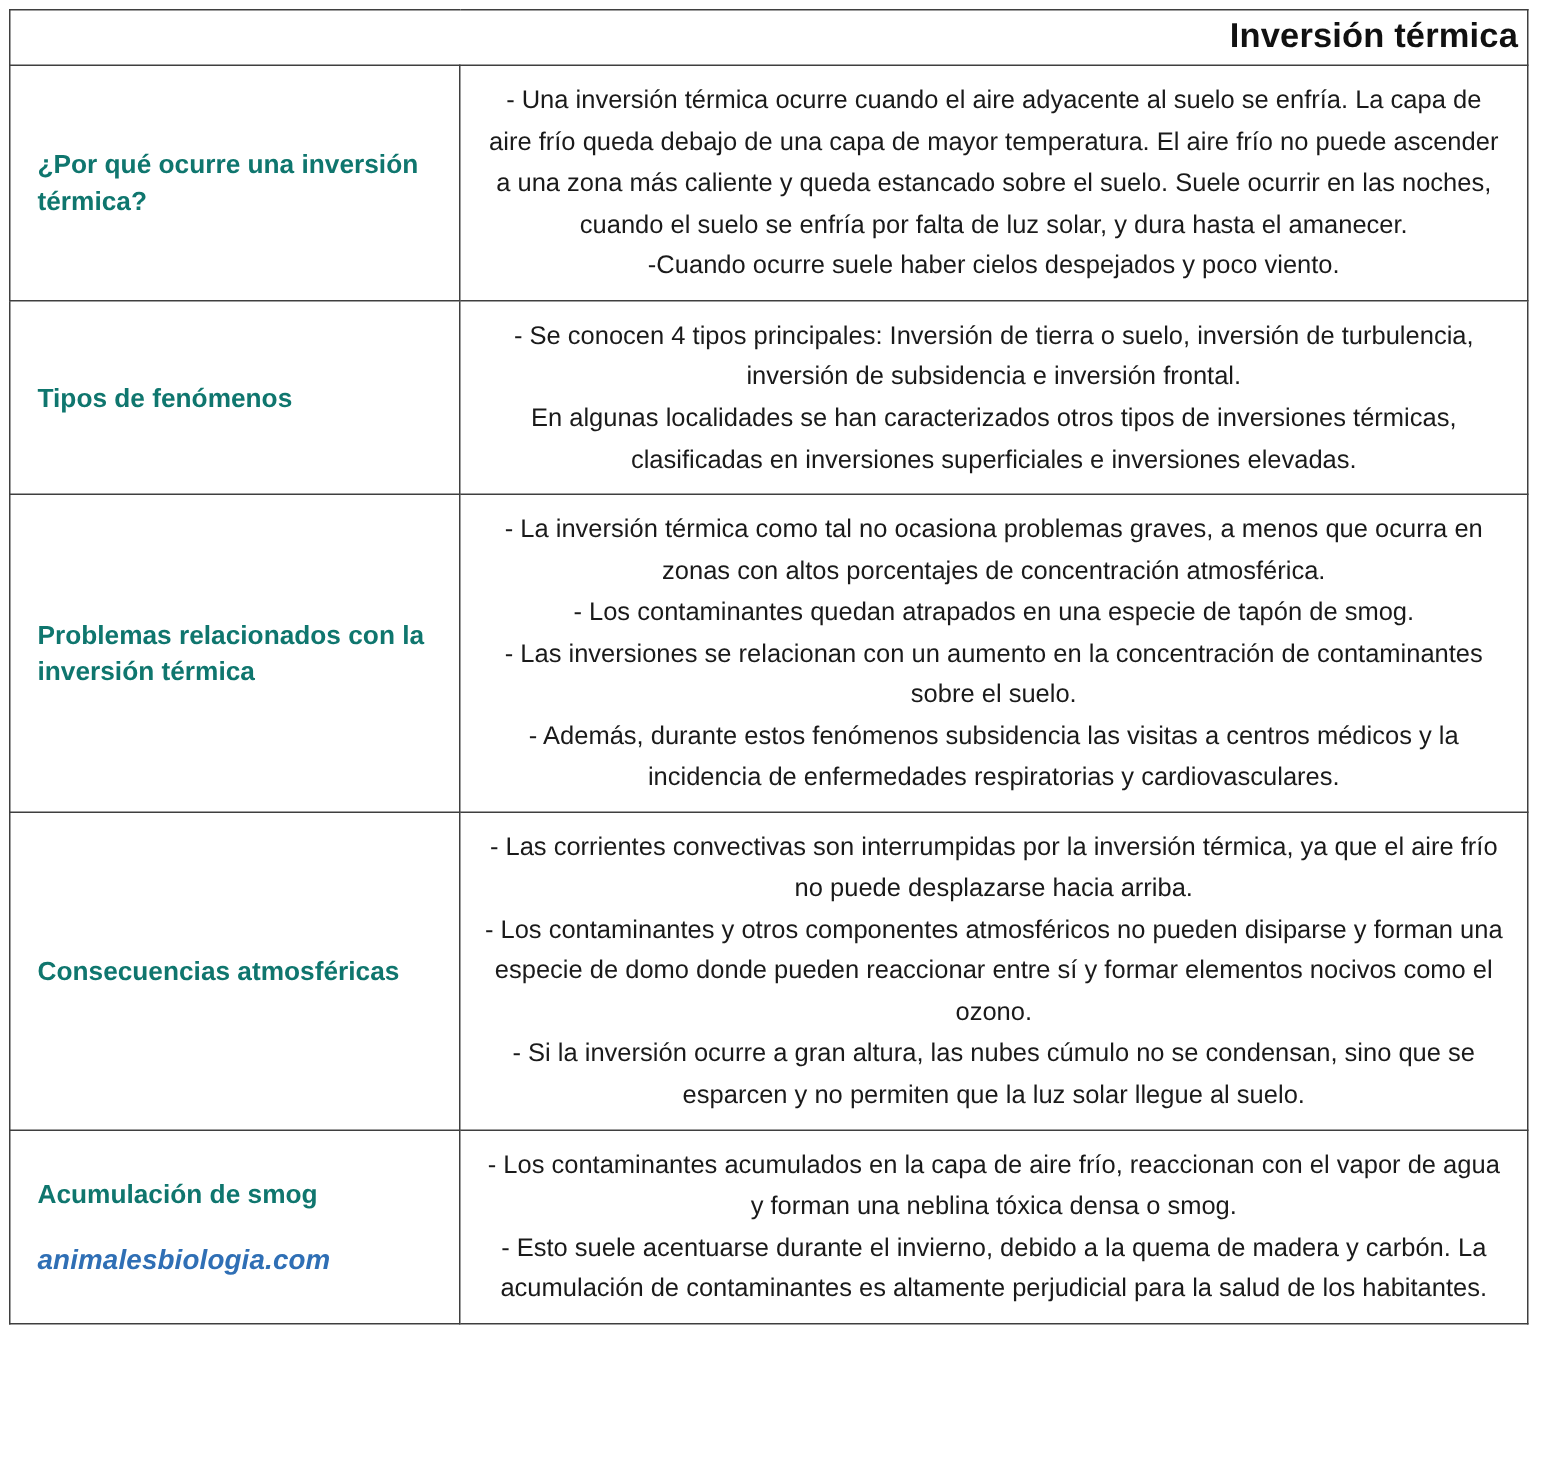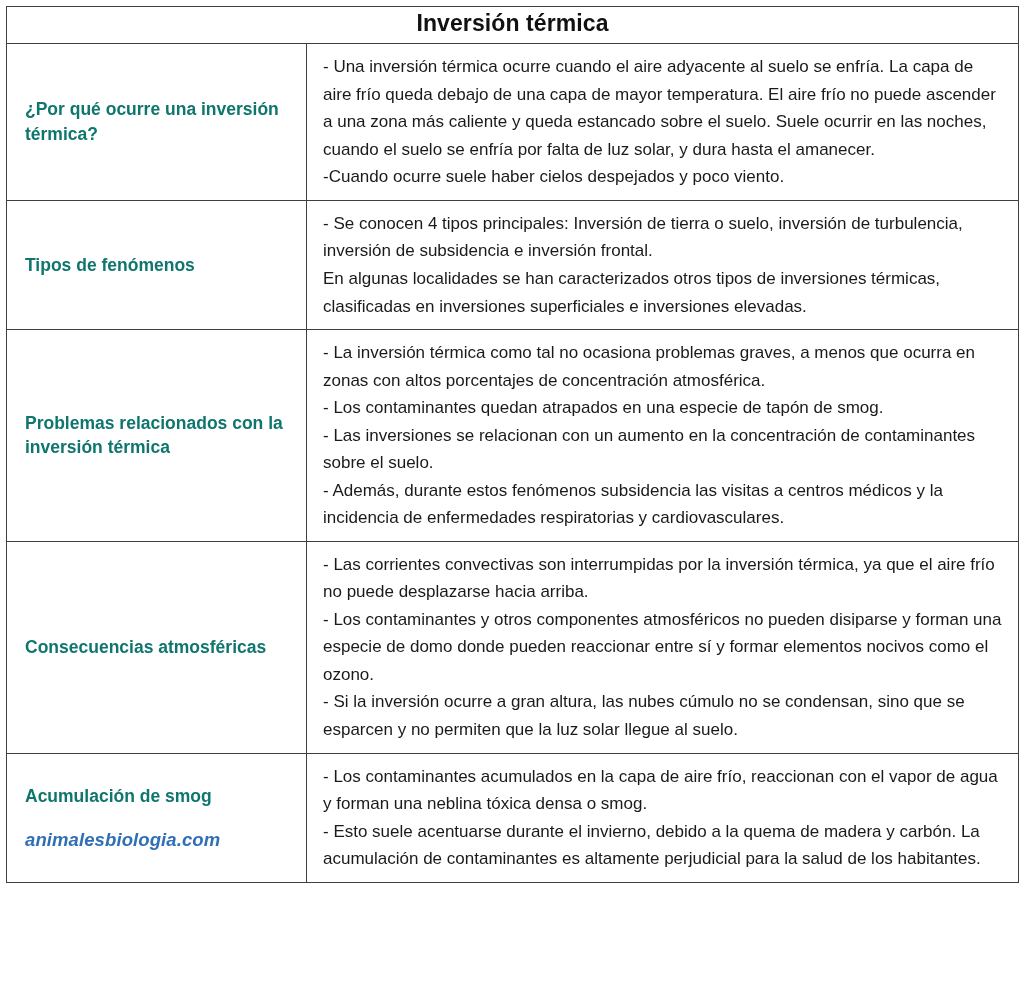--- a/index.html
+++ b/index.html
@@ -41,21 +41,21 @@
   #info-table td,
   #info-table th {
     border: 1px solid #3f3f3f;
     vertical-align: middle;
     background: #ffffff;
     padding: 0;
   }
 
   
   .title-cell {
-    text-align: center;
+    text-align: right;
     padding: 4px 6px 7px 6px !important;
   }
   .title-text {
     font-size: 23px;
     font-weight: bold;
     color: #111111;
     letter-spacing: 0.1px;
     line-height: 1.1;
   }
 
@@ -68,20 +68,21 @@
     font-size: 17.5px;
     font-weight: bold;
     color: #0f766e;
     line-height: 1.42;
   }
 
   
   .body-cell {
     padding: 9px 16px 9px 16px !important;
     vertical-align: top;
+    text-align: center;
   }
   .body-text {
     font-size: 17px;
     color: #1a1a1a;
     line-height: 1.62;
   }
   .body-text p {
     margin: 0;
     padding: 0;
   }

